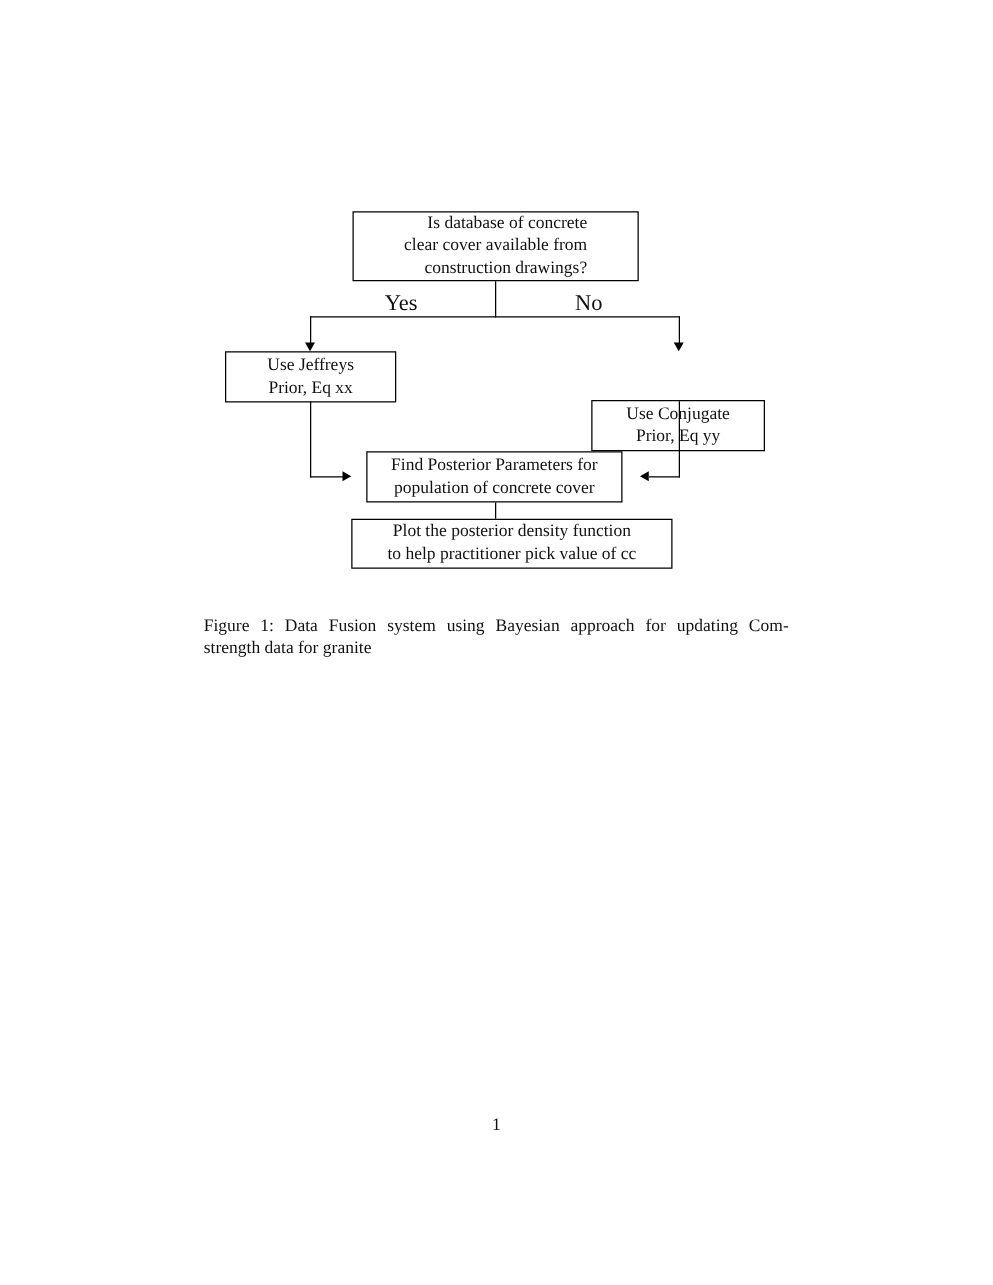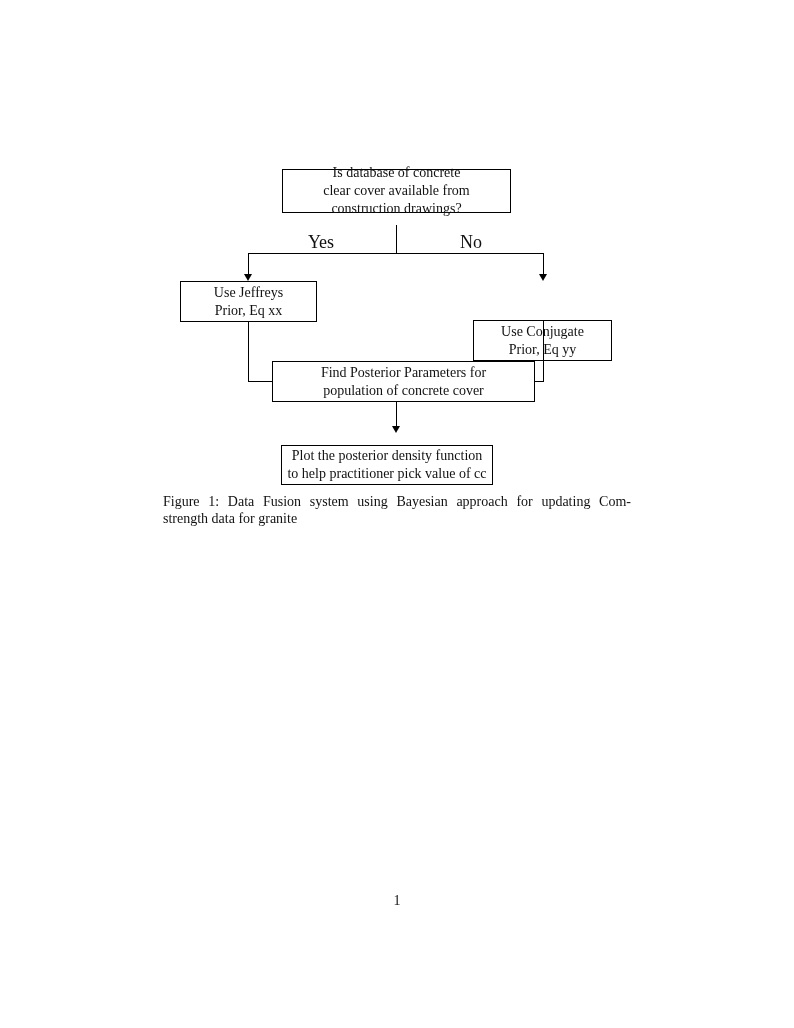--- a/index.html
+++ b/index.html
@@ -23,25 +23,25 @@
     border: 1px solid #000000;
     display: flex;
     align-items: center;
     justify-content: center;
     text-align: center;
     font-size: 14px;
     line-height: 18px;
     background: #ffffff;
   }
   .fc-box .box-text { white-space: pre-line; }
-  .box-question  { left: 282px; top: 169px; width: 229px; height: 44px; }
+  .box-question  { left: 282px; top: 169px; width: 229px; height: 56px; text-align: right; }
   .box-jeffreys  { left: 180px; top: 281px; width: 137px; height: 41px; }
   .box-conjugate { left: 473px; top: 281px; width: 139px; height: 41px; margin-top: 39px; }
-  .box-posterior { left: 272px; top: 361px; width: 263px; height: 41px; }
-  .box-plot      { left: 281px; top: 445px; width: 212px; height: 40px; }
+  .box-posterior { left: 293px; top: 361px; width: 205px; height: 41px; }
+  .box-plot      { left: 281px; top: 415px; width: 257px; height: 40px; }
   
   .line { position: absolute; background: #000000; }
   .l-top-v     { left: 396px; top: 225px; width: 1px;  height: 29px; }
   .l-branch-h  { left: 248px; top: 253px; width: 296px; height: 1px; }
   .l-yes-v     { left: 248px; top: 253px; width: 1px;  height: 22px; }
   .l-no-v      { left: 543px; top: 253px; width: 1px;  height: 22px; }
   .l-left-v    { left: 248px; top: 321px; width: 1px;  height: 61px; }
   .l-left-h    { left: 248px; top: 381px; width: 27px; height: 1px; }
   .l-right-v   { left: 543px; top: 321px; width: 1px;  height: 61px; }
   .l-right-h   { left: 519px; top: 381px; width: 25px; height: 1px; }

